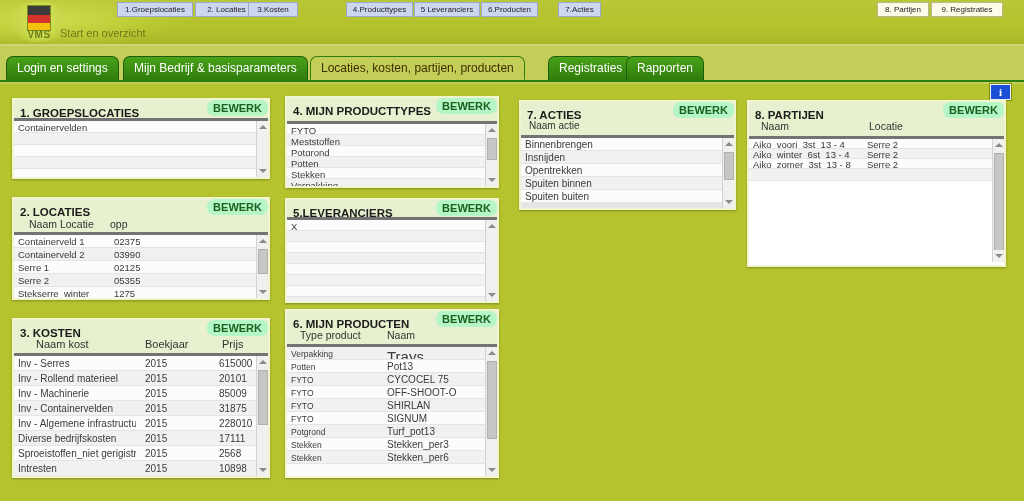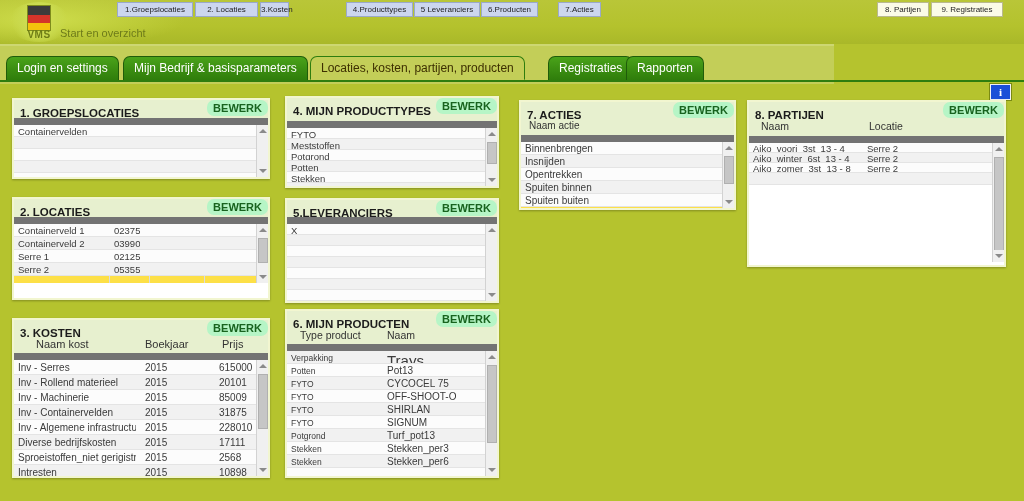--- a/index.html
+++ b/index.html
@@ -49,21 +49,21 @@
   .chip {
     position: absolute; top: 2px; height: 15px;
     background: #ccd6ee; border: 1px solid #9aa9c9;
     font-size: 8px; color: #222; line-height: 13px;
     text-align: center; white-space: nowrap;
   }
   .chip.cream { background: #fbfbe7; border-color: #b9b98f; }
 
   
   #tabstrip {
-    position: absolute; left: 0; top: 44px; width: 834px; height: 40px;
+    position: absolute; left: 0; top: 44px; width: 1024px; height: 40px;
     background: #c3ce58;
     border-top: 2px solid #cdd772;
   }
   #tabstrip-underline {
     position: absolute; left: 0; top: 34px; width: 1024px; height: 2px;
     background: #2e7d0e;
   }
   .tab {
     position: absolute; top: 10px; height: 24px;
     border: 1px solid #1f5c0a;
@@ -124,22 +124,22 @@
   .col-head {
     position: relative;
     background: #e7f0cf;
     height: 15px;
     font-size: 10.5px; color: #333;
   }
   .col-head span { position: absolute; top: 1px; }
 
   .listbox {
     position: relative;
-    background: #fde047;
-    border-top: 7px solid #737373;
+    background: #e5e5e5;
+    border-top: 3px solid #737373;
     overflow: hidden;
   }
   .row {
     position: relative;
     height: 13px;
     font-size: 9.5px;
     color: #3a3a3a;
     border-bottom: 1px solid #e4e4e4;
     white-space: nowrap;
     overflow: hidden;
@@ -194,21 +194,21 @@
         <div class="s2"></div>
         <div class="s3"></div>
     </div>
     <div id="logo-text">VMS</div>
   </div>
 
   <div id="header-subtitle">Start en overzicht</div>
 
   <div class="chip" style="left:117px;width:76px;">1.Groepslocaties</div>
   <div class="chip" style="left:195px;width:63px;">2. Locaties</div>
-  <div class="chip" style="left:260px;width:29px;text-align:center;">3.Kosten</div>
+  <div class="chip" style="left:248px;width:50px;text-align:center;">3.Kosten</div>
 
   <div class="chip" style="left:346px;width:67px;">4.Producttypes</div>
   <div class="chip" style="left:414px;width:66px;">5 Leveranciers</div>
   <div class="chip" style="left:481px;width:57px;">6.Producten</div>
 
   <div class="chip" style="left:558px;width:43px;">7.Acties</div>
 
   <div class="chip cream" style="left:877px;width:52px;">8. Partijen</div>
   <div class="chip cream" style="left:931px;width:72px;">9. Registraties</div>
 </div>
@@ -249,20 +249,24 @@
       <div class="arrow-up"></div>
       <div class="arrow-down"></div>
     </div>
   </div>
 </div>
 
 <div class="panel" style="left:12px; top:197px; width:258px; height:103px;">
   <div class="panel-head" style="height:18px;">
     <span class="panel-title">2. LOCATIES</span>
     <span class="bewerk">BEWERK</span>
+  </div>
+  <div class="col-head">
+    <span style="left:15px;">Naam Locatie</span>
+    <span style="left:96px;">opp</span>
   </div>
   <div class="listbox" style="height:66px;">
     <div class="unit-label" style="left:139px; top:1px;">m2</div>
     <div class="colsep" style="left:95px;"></div>
     <div class="colsep" style="left:135px;"></div>
     <div class="colsep" style="left:190px;"></div>
     <div class="row">
         <span class="c0">Containerveld 1</span>
         <span style="left:100px;">02375</span>
       </div>
@@ -271,20 +275,24 @@
         <span style="left:100px;">03990</span>
       </div>
     <div class="row">
         <span class="c0">Serre 1</span>
         <span style="left:100px;">02125</span>
       </div>
     <div class="row">
         <span class="c0">Serre 2</span>
         <span style="left:100px;">05355</span>
       </div>
+    <div class="row">
+        <span class="c0">Stekserre_winter</span>
+        <span style="left:100px;">1275</span>
+      </div>
     <div class="vscroll">
       <div class="arrow-up"></div>
       <div class="thumb" style="top:14px; height:25px;"></div>
       <div class="arrow-down"></div>
     </div>
   </div>
 </div>
 
 <div class="panel" style="left:12px; top:318px; width:258px; height:160px;">
   <div class="panel-head" style="height:17px;">

